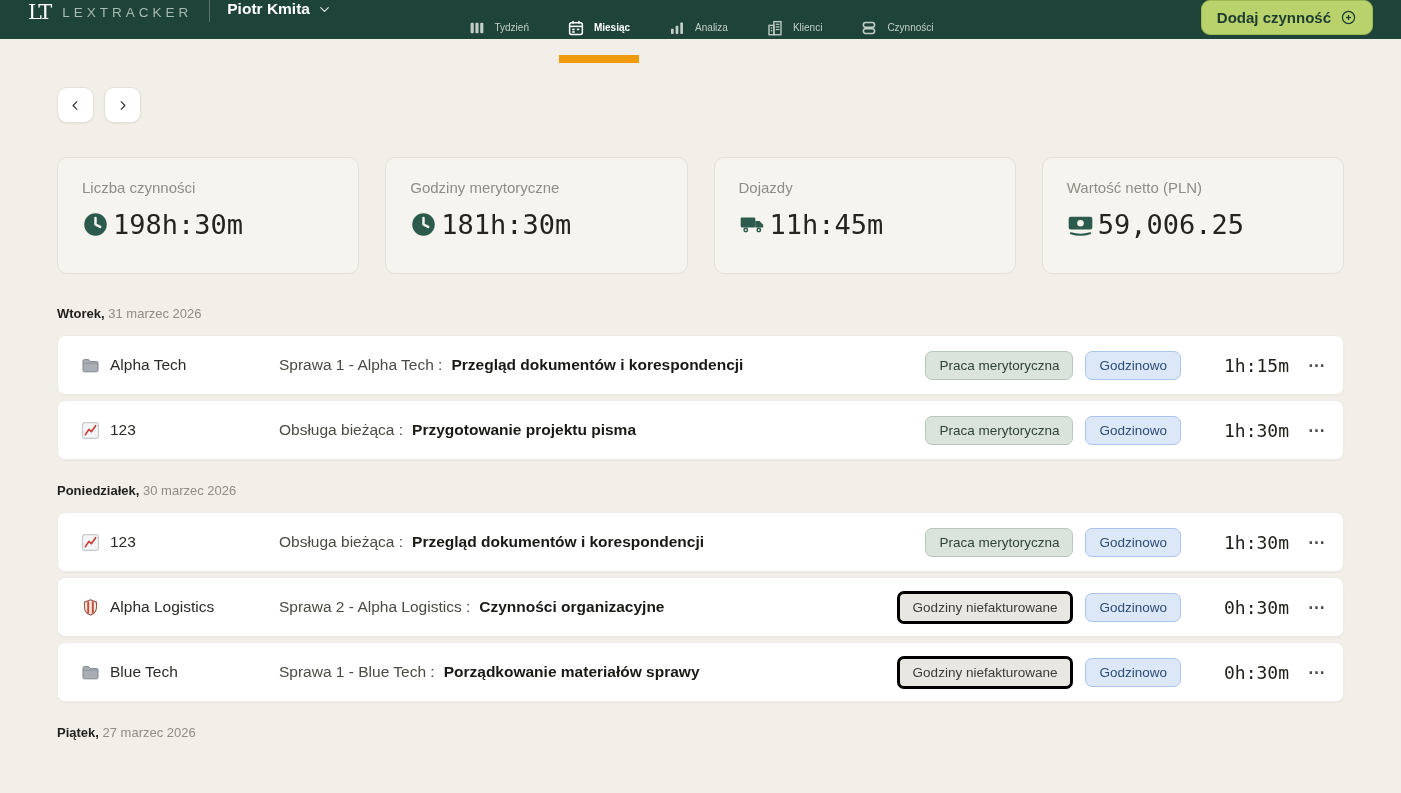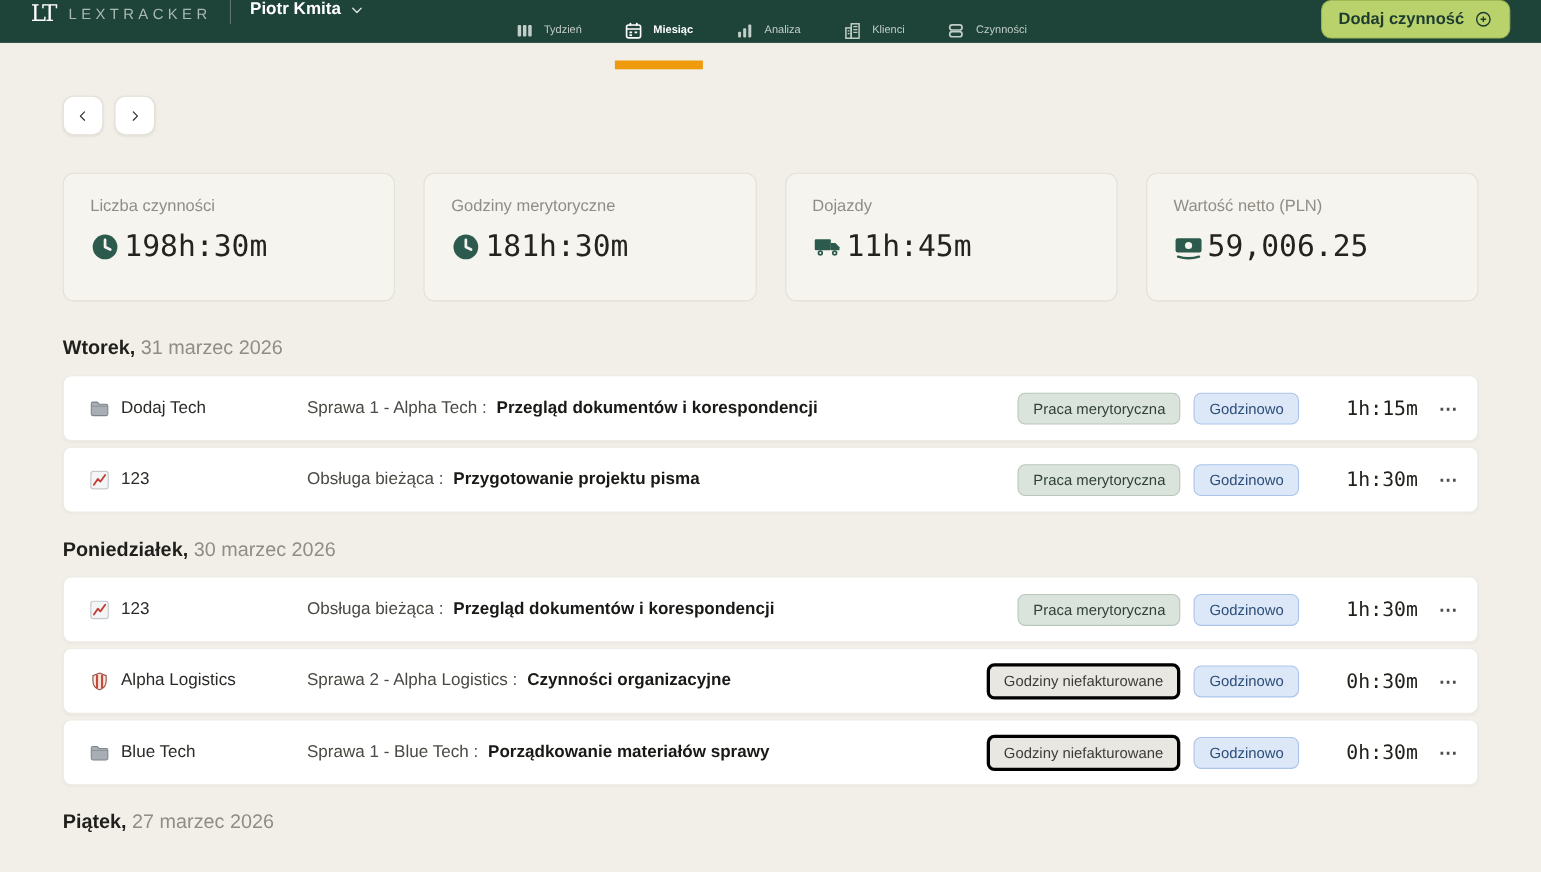--- a/index.html
+++ b/index.html
@@ -83,21 +83,21 @@
   .stat-card {
     background:#f6f4ef; border:1px solid #e3e0d7; border-radius:10px;
     height:117px; padding:21px 24px;
   }
   .stat-label { font-size:15px; color:#8f8d85; }
   .stat-value-row { display:flex; align-items:center; gap:4px; margin-top:13px; }
   .stat-value-row svg { width:27px; height:27px; flex:none; }
   .stat-value { font-size:27px; color:#24231e; }
 
   
-  .day-heading { margin:23px 0 14px; font-size:18px; }
+  .day-heading { margin:23px 0 14px; font-size:13px; }
   .day-section:first-child .day-heading { margin-top:32px; }
   .day-name { font-weight:bold; color:#201f1c; }
   .day-date { color:#8f8d85; }
 
   .entry-row {
     height:60px; background:#ffffff;
     border:1px solid #edebe5; border-radius:8px;
     box-shadow:0 1px 2px rgba(0,0,0,.03);
     display:flex; align-items:center;
     padding:0 18px 0 23px; margin-bottom:5px; cursor:pointer;
@@ -322,21 +322,21 @@
     <div class="day-heading">
       <span class="day-name">Wtorek,</span>
       <span class="day-date"> 31 marzec 2026</span>
     </div>
     <div class="day-entries">
   <div class="entry-row">
     <div class="cell-client">
       <svg>
                 <use href="#folder-icon"></use>
               </svg>
-      <span class="client-name">Dodaj Tech</span>
+      <span class="client-name">Alpha Tech</span>
     </div>
     <div class="cell-desc">
       <span class="case-label">Sprawa 1 - Alpha Tech :</span>
       <span class="action-label">Przegląd dokumentów i korespondencji</span>
     </div>
     <span class="badge tag tag-green">Praca merytoryczna</span>
     <span class="badge billing">Godzinowo</span>
     <span class="duration mono">1h:15m</span>
     <button class="row-menu">⋯</button>
   </div>

